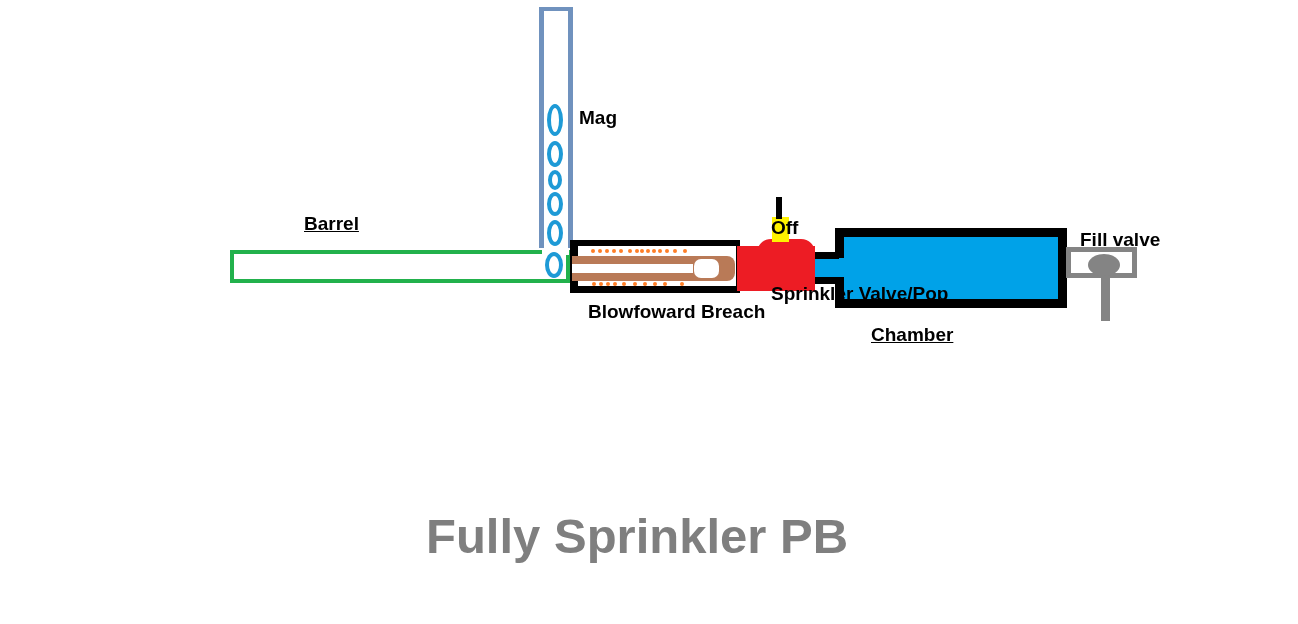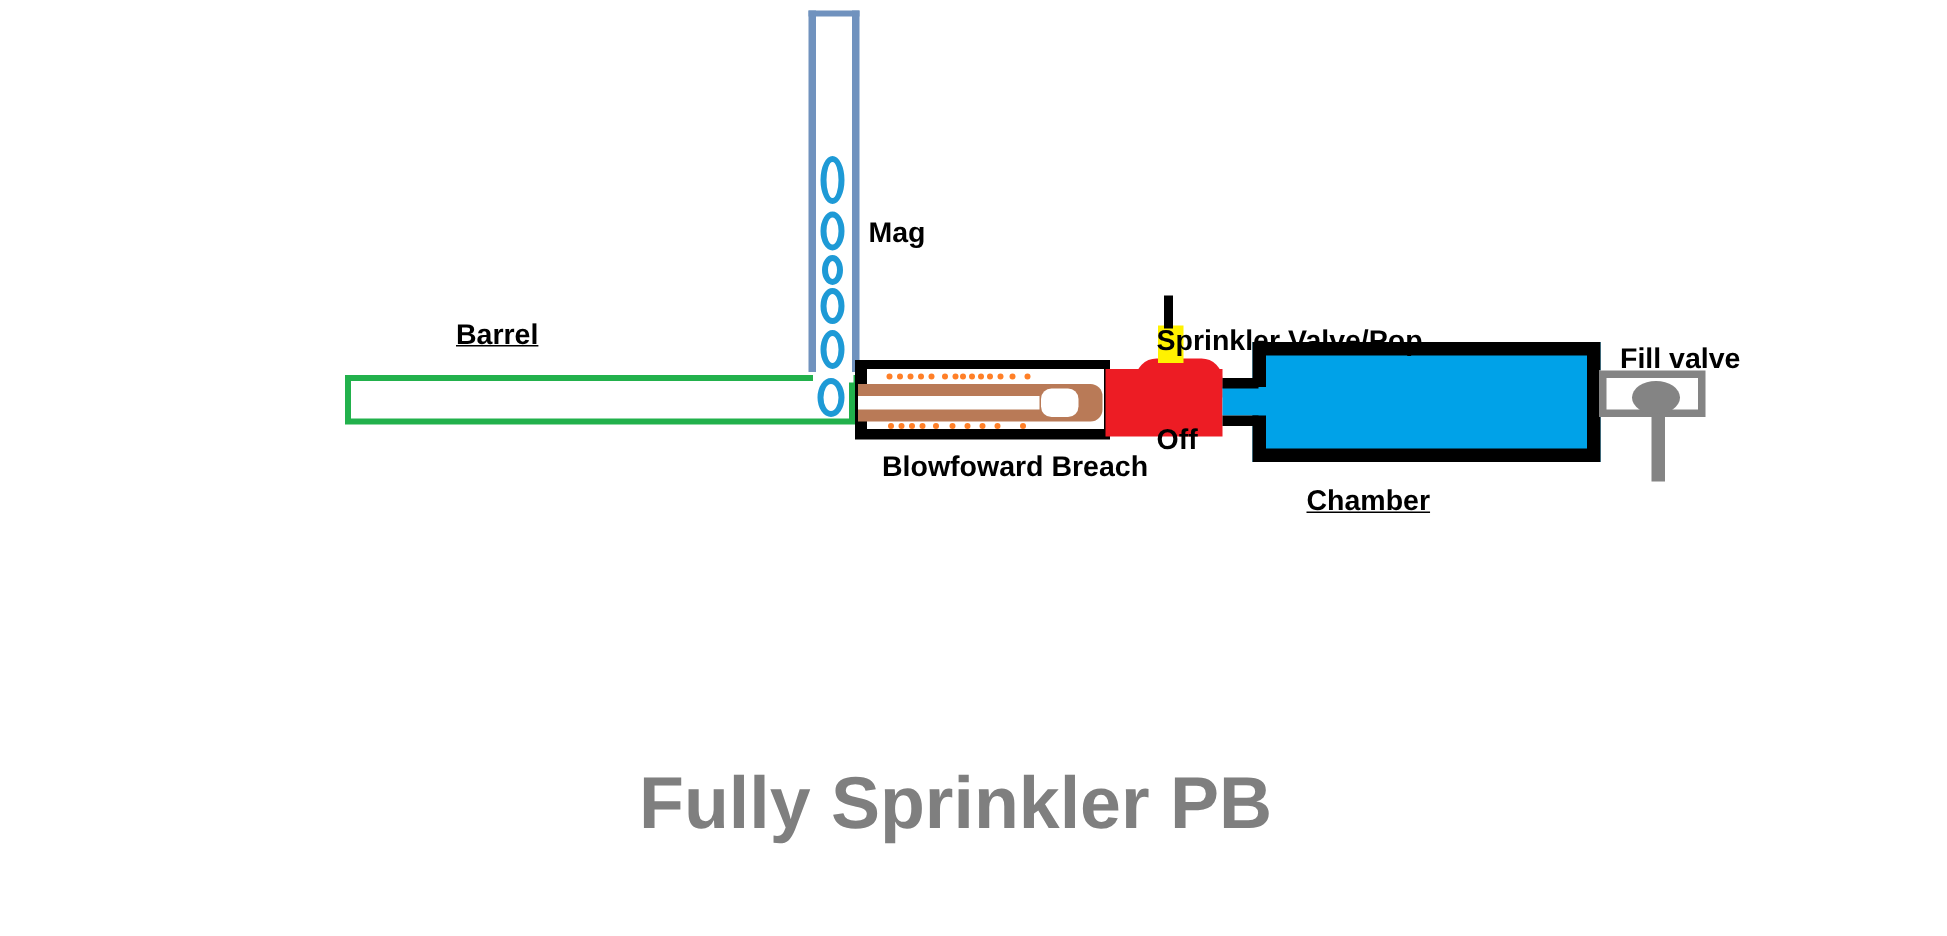--- a/index.html
+++ b/index.html
@@ -68,21 +68,21 @@
   #fillvalve-stem{left:1101px;top:277px;width:9px;height:44px;background:var(--valve-gray);}
 
   
   .part-label{
     position:absolute;
     color:var(--ink-black);
     font-size:19px;font-weight:700;line-height:22px;
     white-space:pre;
   }
   #barrel-label{left:304px;top:213px;text-decoration:underline;}
-  #mag-label{left:579px;top:107px;margin-top:38px;}
+  #mag-label{left:579px;top:107px;}
   #sprinkler-label{left:771px;top:173px;}
   #fillvalve-label{left:1080px;top:211px;margin-top:18px;}
   #breach-label{left:588px;top:301px;}
   #chamber-label{left:871px;top:324px;text-decoration:underline;}
 
   
   #diagram-title{
     position:absolute;left:426px;top:371px;
     color:var(--title-gray);
     font-size:49px;font-weight:700;line-height:66px;
@@ -150,22 +150,22 @@
   <div class="abs" id="neck-black-top"></div>
   <div class="abs" id="neck-black-bottom"></div>
 
   <div class="abs" id="fillvalve-body"></div>
   <div class="abs" id="fillvalve-ball"></div>
   <div class="abs" id="fillvalve-stem"></div>
 
   <div class="part-label" id="barrel-label">Barrel</div>
   <div class="part-label" id="mag-label">Mag</div>
   <div class="part-label" id="sprinkler-label">
+    <div>Off</div>
     <div>Sprinkler Valve/Pop</div>
-    <div>Off</div>
   </div>
   <div class="part-label" id="fillvalve-label">Fill valve</div>
   <div class="part-label" id="breach-label">Blowfoward Breach</div>
   <div class="part-label" id="chamber-label">Chamber</div>
 
   <div id="diagram-title">
     <div>Fully Sprinkler PB</div>
     
   </div>
 

